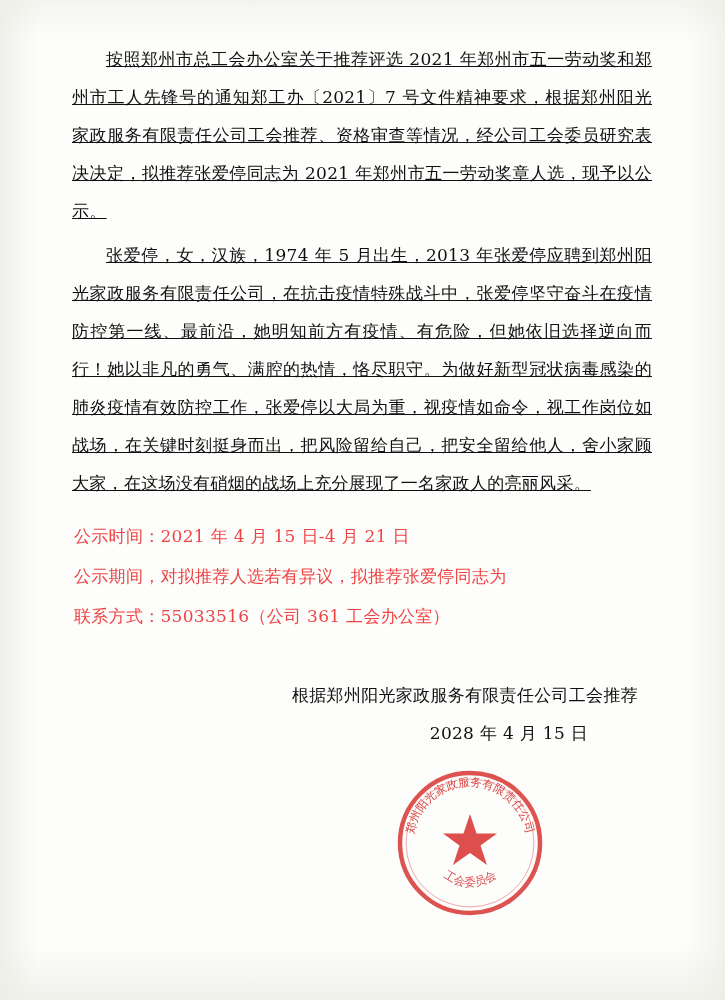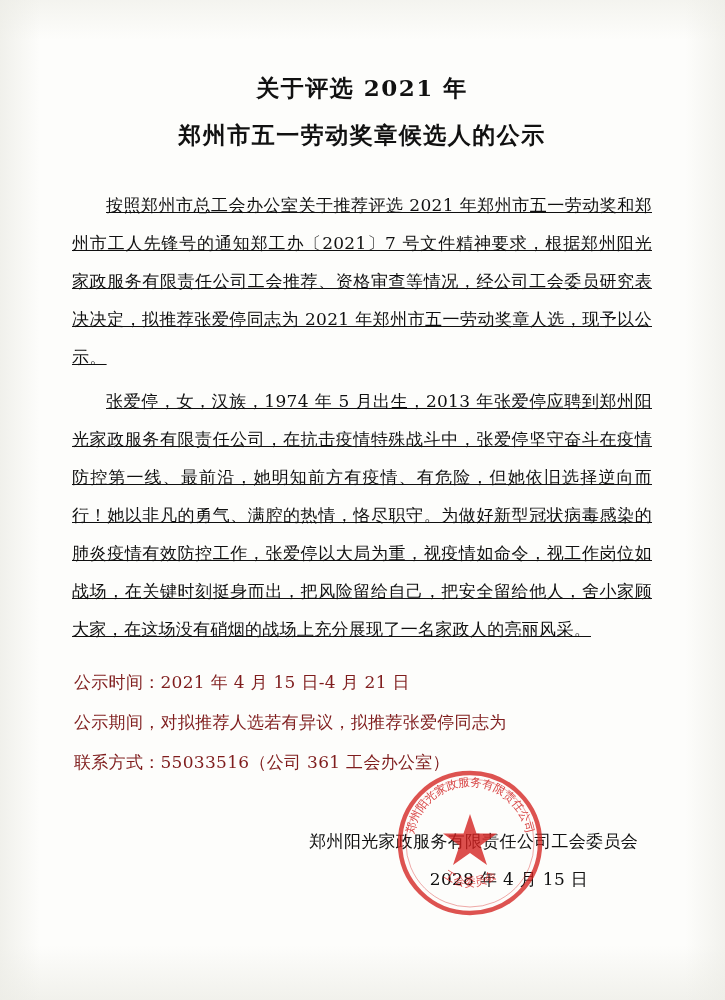--- a/index.html
+++ b/index.html
@@ -72,21 +72,21 @@
     text-justify: inter-ideograph;
     text-indent: 34px;
     letter-spacing: 0.3px;
     font-family: "DejaVu Serif", "Liberation Serif", serif;
     text-decoration: underline;
   }
 
   p.info {
     font-size: 17px;
     line-height: 40px;
-    color: #7f1d1d;
+    color: #ef4444;
     margin: 0;
     text-indent: 0;
     letter-spacing: 0.3px;
     padding-left: 2px;
   }
   .info-group {
     margin-top: 14px;
   }
 
   .signature {
@@ -124,38 +124,34 @@
   }
 </style>
 </head>
 <body>
 
 <div class="page">
   <div class="paper-tint"></div>
 
   <div class="content">
 
-    <div class="title-block">
-      <div class="title-line">关于评选 2021 年</div>
-      <div class="title-line second">郑州市五一劳动奖章候选人的公示</div>
-    </div>
 
     <div class="body-block">
       <p class="para">按照郑州市总工会办公室关于推荐评选 2021 年郑州市五一劳动奖和郑州市工人先锋号的通知郑工办〔2021〕7 号文件精神要求，根据郑州阳光家政服务有限责任公司工会推荐、资格审查等情况，经公司工会委员研究表决决定，拟推荐张爱停同志为 2021 年郑州市五一劳动奖章人选，现予以公示。</p>
       <p class="para">张爱停，女，汉族，1974 年 5 月出生，2013 年张爱停应聘到郑州阳光家政服务有限责任公司，在抗击疫情特殊战斗中，张爱停坚守奋斗在疫情防控第一线、最前沿，她明知前方有疫情、有危险，但她依旧选择逆向而行！她以非凡的勇气、满腔的热情，恪尽职守。为做好新型冠状病毒感染的肺炎疫情有效防控工作，张爱停以大局为重，视疫情如命令，视工作岗位如战场，在关键时刻挺身而出，把风险留给自己，把安全留给他人，舍小家顾大家，在这场没有硝烟的战场上充分展现了一名家政人的亮丽风采。</p>
 
       <div class="info-group">
         <p class="info">公示时间：2021 年 4 月 15 日-4 月 21 日</p>
         <p class="info">公示期间，对拟推荐人选若有异议，拟推荐张爱停同志为</p>
         <p class="info">联系方式：55033516（公司 361 工会办公室）</p>
       </div>
     </div>
 
     <div class="signature">
-      <div class="sig-line">郑州阳光家政服务有限责任公司工会委员会</div>
+      <div class="sig-line">根据郑州阳光家政服务有限责任公司工会推荐</div>
       <div class="sig-line sig-date">2028 年 4 月 15 日</div>
     </div>
 
   </div>
 
   <div class="seal">
     <svg width="150" height="150" viewBox="0 0 150 150" xmlns="http://www.w3.org/2000/svg">
       <defs>
         <path id="sealArcTop" d="M 18,75 A 57,57 0 0 1 132,75"></path>
         <path id="sealArcBottom" d="M 32,75 A 43,43 0 0 0 118,75"></path>

